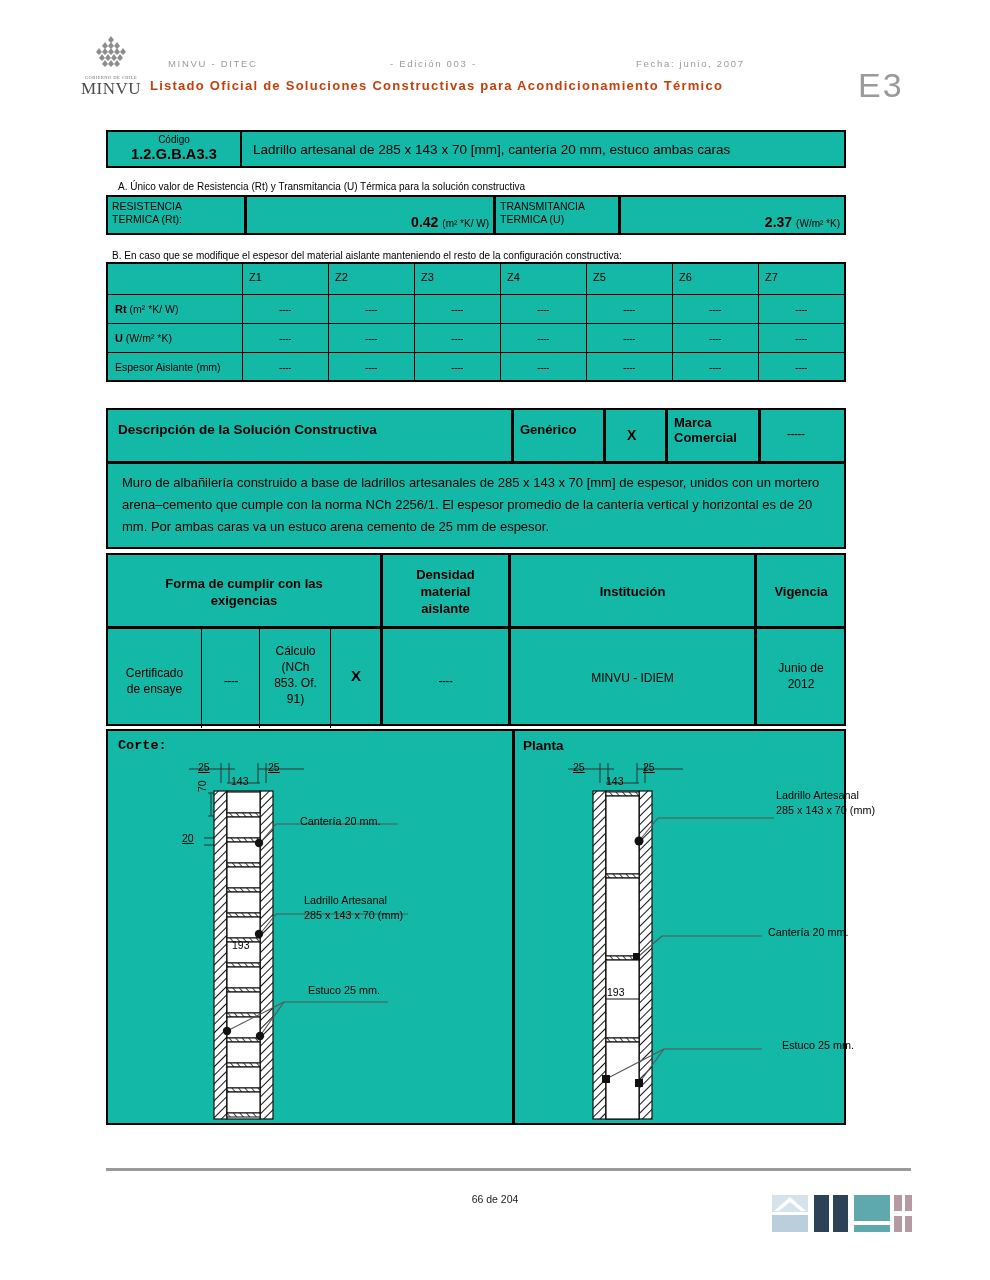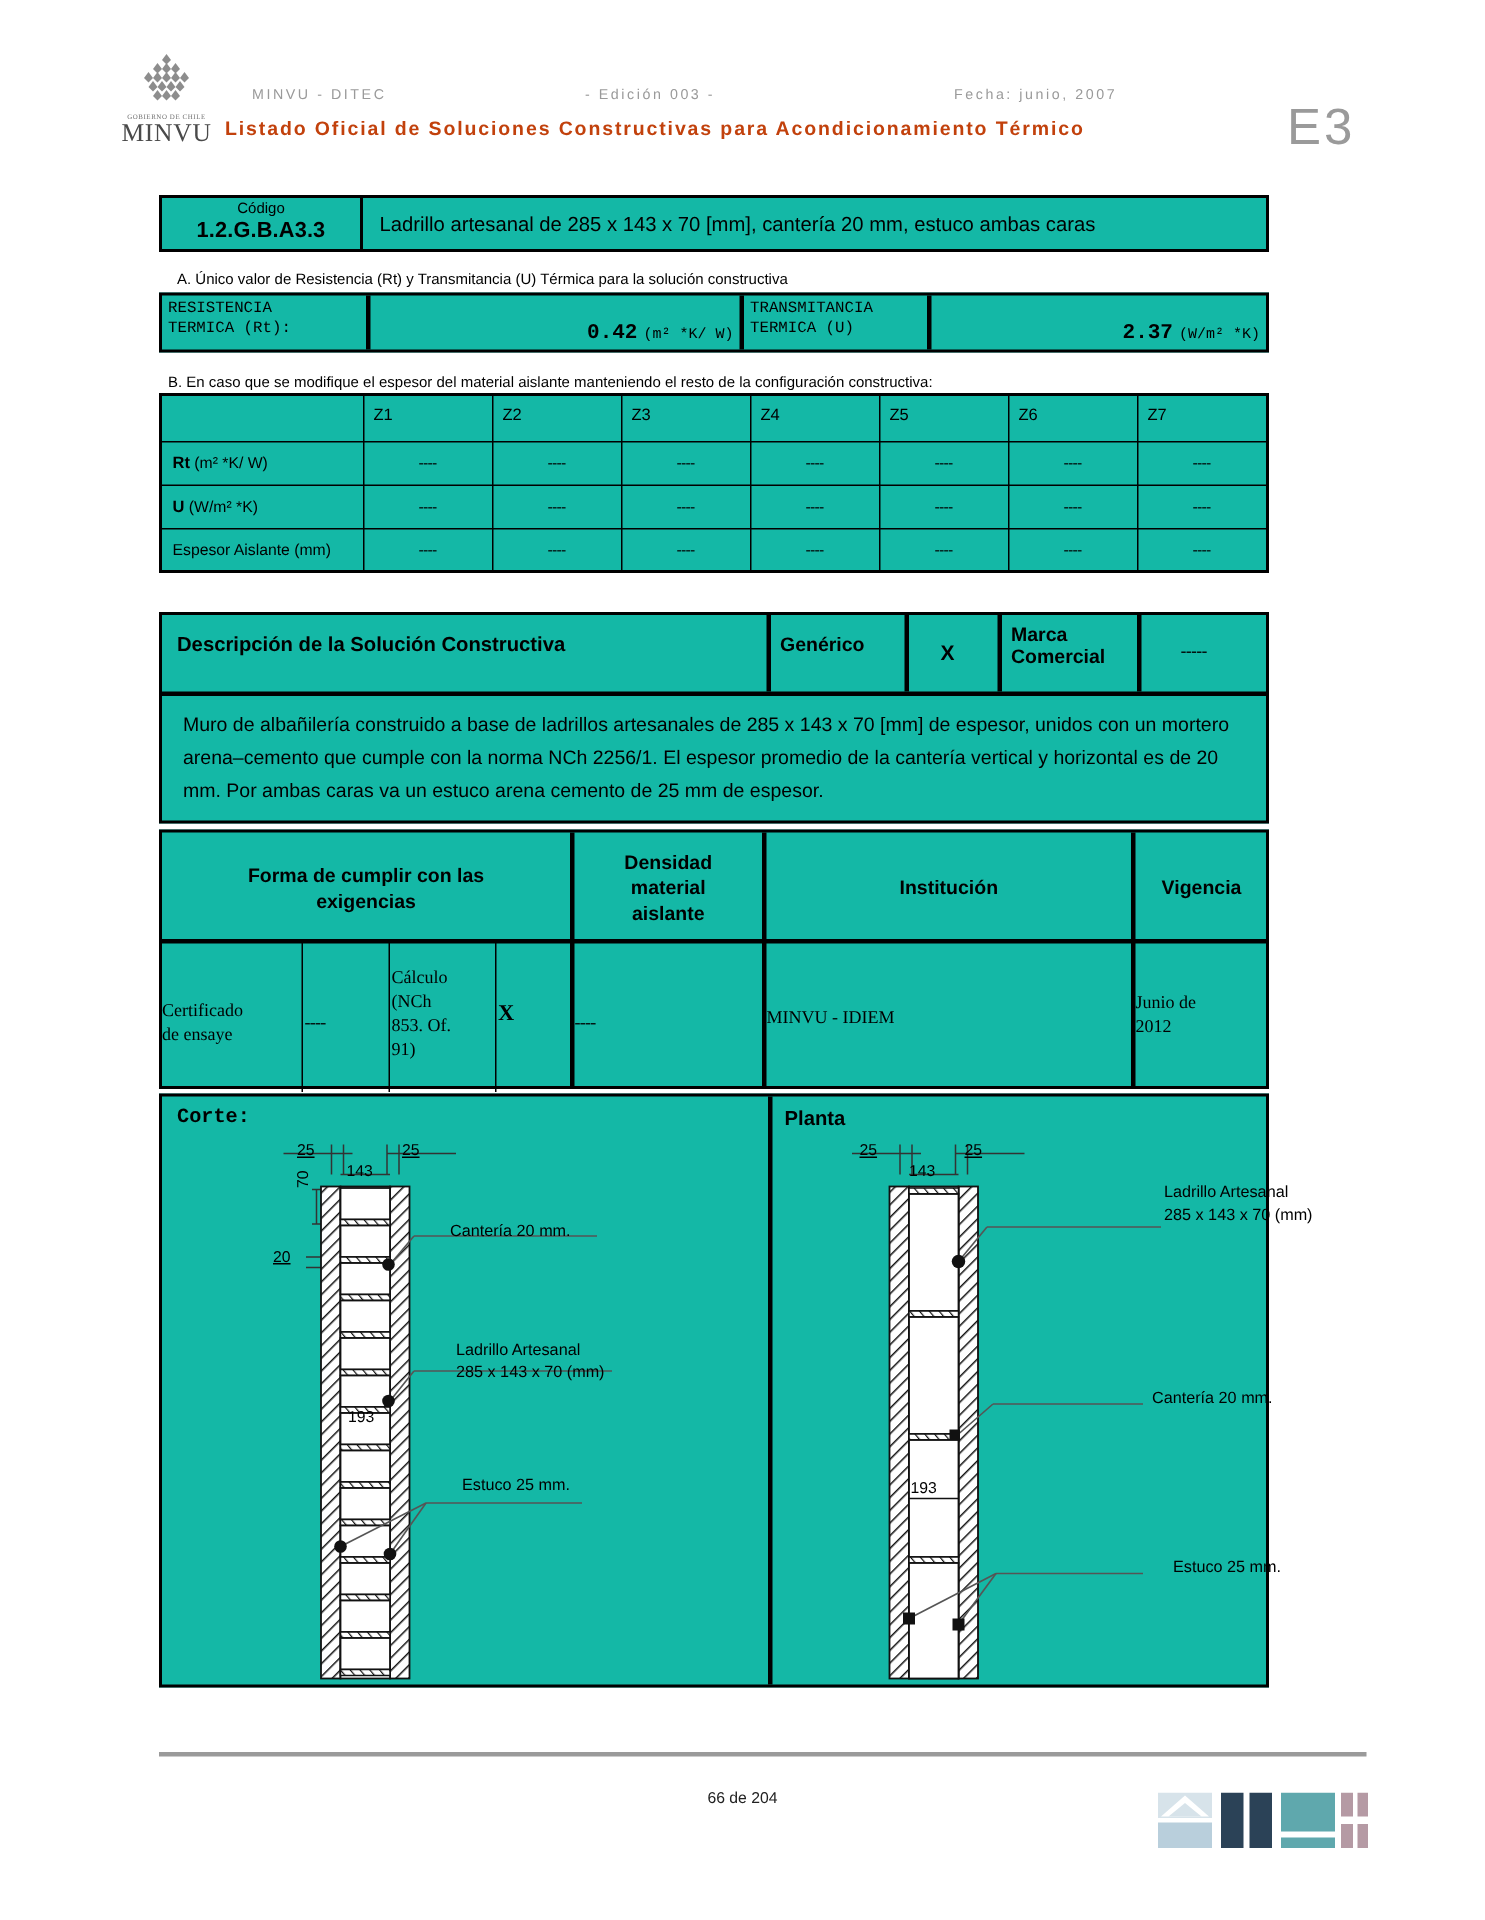--- a/index.html
+++ b/index.html
@@ -41,21 +41,21 @@
   .code-value{font-size:14.5px;font-weight:bold;line-height:16px;letter-spacing:.1px;}
   #code-bar .code-right{position:absolute;left:134px;top:0;right:0;height:100%;display:flex;align-items:center;padding-left:11px;box-sizing:border-box;}
   .code-desc{font-size:13.5px;}
 
   
   .sec-note{position:absolute;font-size:10px;white-space:nowrap;}
   #note-a{left:118px;top:181px;}
   #note-b{left:112px;top:250px;}
 
   #tbl-a{left:106px;top:195px;width:740px;height:40px;}
-  .ta-c{position:absolute;top:0;height:100%;box-sizing:border-box;font-family:Liberation Mono, monospace;}
+  .ta-c{position:absolute;top:0;height:100%;box-sizing:border-box;}
   .ta-sep{position:absolute;top:0;width:2.5px;height:100%;background:#000;}
   .ta-lbl{font-size:10.5px;line-height:13px;padding:3px 0 0 4px;}
   .ta-val{position:absolute;right:4px;bottom:3px;font-size:10px;}
   .ta-val b{font-size:14px;font-weight:bold;margin-right:4px;}
 
   
   #tbl-b{left:106px;top:262px;width:740px;height:120px;}
   .tb-col{position:absolute;top:0;width:1.2px;height:100%;background:#000;}
   .tb-row{position:absolute;left:0;width:100%;height:1.2px;background:#000;}
   .tb-head{position:absolute;font-size:11px;top:7px;}
@@ -73,21 +73,21 @@
   .td-h-marca{position:absolute;top:5px;font-size:13px;font-weight:bold;line-height:15px;}
   .td-h-dash{position:absolute;top:17px;font-size:12px;letter-spacing:-0.5px;}
   .td-body{position:absolute;left:14px;right:10px;top:62px;font-size:13px;line-height:22px;}
 
   
   #tbl-forma{left:106px;top:553px;width:740px;height:173px;}
   .tf-v{position:absolute;top:0;width:2.5px;height:100%;background:#000;}
   .tf-vsm{position:absolute;width:1.2px;background:#000;}
   .tf-h{position:absolute;height:2.5px;background:#000;}
   .tf-hd{position:absolute;font-size:13px;font-weight:bold;text-align:center;line-height:17px;}
-  .tf-cell{position:absolute;font-size:12px;text-align:left;line-height:16px;font-family:Liberation Serif, serif;}
+  .tf-cell{position:absolute;font-size:12px;text-align:center;line-height:16px;}
 
   
   #tbl-draw{left:106px;top:729px;width:740px;height:396px;}
   .dw-sep{position:absolute;left:404px;top:0;width:2.5px;height:100%;background:#000;}
   .dw-title{position:absolute;font-size:13.5px;font-weight:bold;}
   .dwg{position:absolute;}
   .dlabel{position:absolute;font-size:10.8px;white-space:nowrap;}
   .dnum{position:absolute;font-size:10.5px;}
 
   

